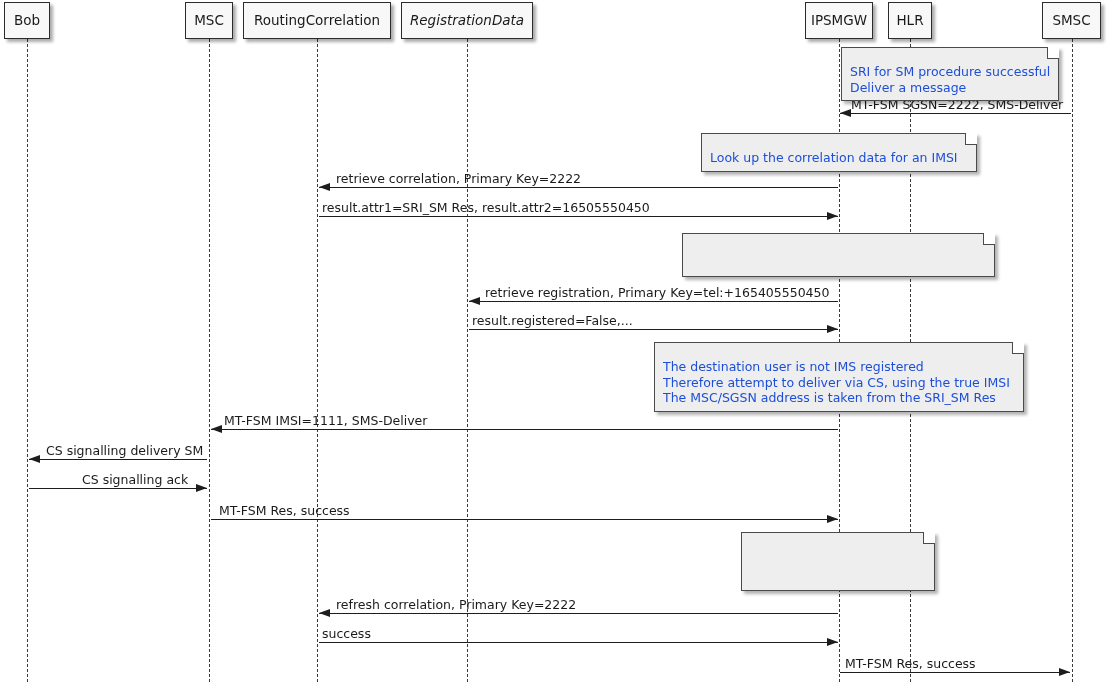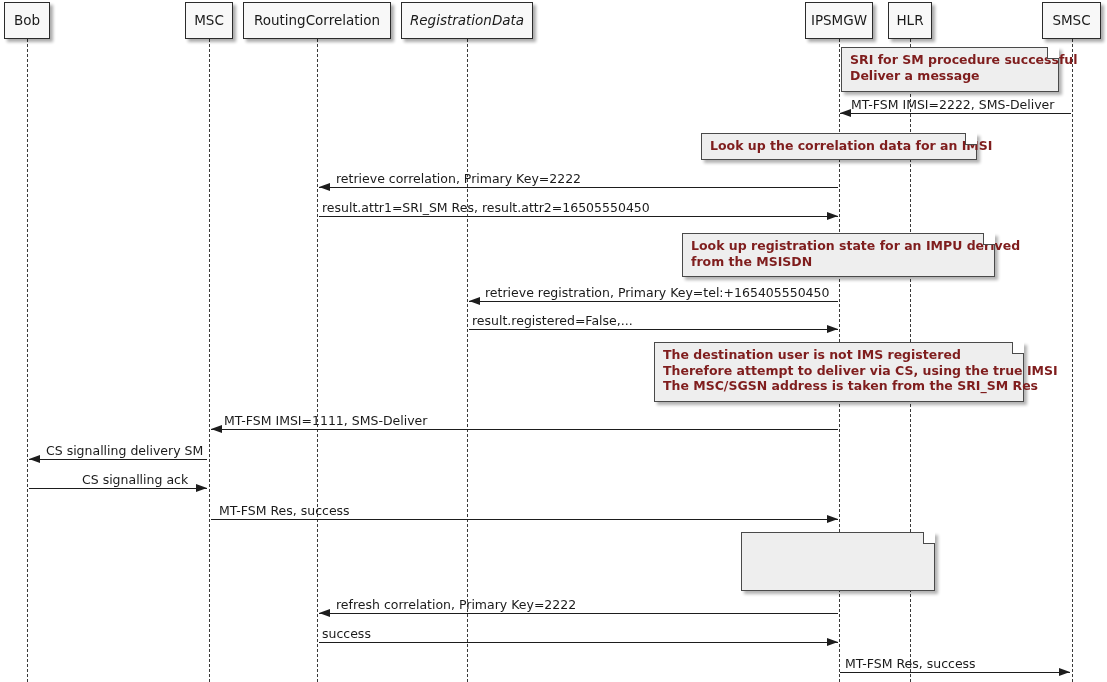--- a/index.html
+++ b/index.html
@@ -53,27 +53,26 @@
     white-space:nowrap;
     line-height:1;
   }
 
   
   .note{
     position:absolute;
     box-sizing:border-box;
     background:#EEEEEE;
     border:1.2px solid #4a4a4a;
-    color:#7f1d1d;
+    color:#1d4ed8;
     font-size:12.5px;
     line-height:15.5px;
-    padding:4px 8px 5px 8px;
+    padding:16px 8px 5px 8px;
     box-shadow:3px 3px 3px rgba(0,0,0,0.30);
     white-space:pre;
-    font-weight:bold;
   }
   .note .fold{
     position:absolute;
     top:-1px;right:-1px;
     width:11px;height:11px;
     background:#ffffff;
     border-left:1.2px solid #4a4a4a;
     border-bottom:1.2px solid #4a4a4a;
   }
 </style>
@@ -86,21 +85,21 @@
       <div class="lifeline" style="left: 209px; top: 39px; height: 643px;"></div>
       <div class="lifeline" style="left: 317px; top: 39px; height: 643px;"></div>
       <div class="lifeline" style="left: 467px; top: 39px; height: 643px;"></div>
       <div class="lifeline" style="left: 839px; top: 39px; height: 643px;"></div>
       <div class="lifeline" style="left: 910px; top: 39px; height: 643px;"></div>
       <div class="lifeline" style="left: 1072px; top: 39px; height: 643px;"></div>
     </div>
   <div id="messages">
       <div class="msg-line" style="left: 840px; top: 113px; width: 231px;"></div>
       <div class="arrowhead left" style="top: 109px; left: 840px;"></div>
-      <div class="msg-label" style="left: 851px; top: 99px;">MT-FSM IMSI=2222, SMS-Deliver</div>
+      <div class="msg-label" style="left: 851px; top: 99px;">MT-FSM SGSN=2222, SMS-Deliver</div>
       <div class="msg-line" style="left: 319px; top: 187px; width: 519px;"></div>
       <div class="arrowhead left" style="top: 183px; left: 319px;"></div>
       <div class="msg-label" style="left: 336px; top: 173px;">retrieve correlation, Primary Key=2222</div>
       <div class="msg-line" style="left: 319px; top: 216px; width: 519px;"></div>
       <div class="arrowhead right" style="top: 212px; left: 827px;"></div>
       <div class="msg-label" style="left: 322px; top: 202px;">result.attr1=SRI_SM Res, result.attr2=16505550450</div>
       <div class="msg-line" style="left: 469px; top: 301px; width: 369px;"></div>
       <div class="arrowhead left" style="top: 297px; left: 469px;"></div>
       <div class="msg-label" style="left: 485px; top: 287px;">retrieve registration, Primary Key=tel:+165405550450</div>
       <div class="msg-line" style="left: 469px; top: 329px; width: 369px;"></div>
@@ -125,22 +124,21 @@
       <div class="arrowhead right" style="top: 638px; left: 827px;"></div>
       <div class="msg-label" style="left: 322px; top: 628px;">success</div>
       <div class="msg-line" style="left: 840px; top: 672px; width: 230px;"></div>
       <div class="arrowhead right" style="top: 668px; left: 1059px;"></div>
       <div class="msg-label" style="left: 845px; top: 658px;">MT-FSM Res, success</div>
     </div>
   <div id="notes">
       <div class="note" style="left: 841px; top: 47px; width: 218px; min-height: 45px;"><span>SRI for SM procedure successful
 Deliver a message</span><div class="fold"></div></div>
       <div class="note" style="left: 701px; top: 133px; width: 276px; min-height: 26px;"><span>Look up the correlation data for an IMSI</span><div class="fold"></div></div>
-      <div class="note" style="left: 682px; top: 233px; width: 313px; min-height: 44px;"><span>Look up registration state for an IMPU derived
-from the MSISDN</span><div class="fold"></div></div>
+      <div class="note" style="left: 682px; top: 233px; width: 313px; min-height: 44px;"><div class="fold"></div></div>
       <div class="note" style="left: 654px; top: 342px; width: 370px; min-height: 60px;"><span>The destination user is not IMS registered
 Therefore attempt to deliver via CS, using the true IMSI
 The MSC/SGSN address is taken from the SRI_SM Res</span><div class="fold"></div></div>
       <div class="note" style="left: 741px; top: 532px; width: 194px; min-height: 59px;"><div class="fold"></div></div>
     </div>
   <div id="participants">
       <div class="participant" style="left: 4px; top: 2px; width: 46px;">
         <span>Bob</span>
       </div>
       <div class="participant" style="left: 185px; top: 2px; width: 48px;">

